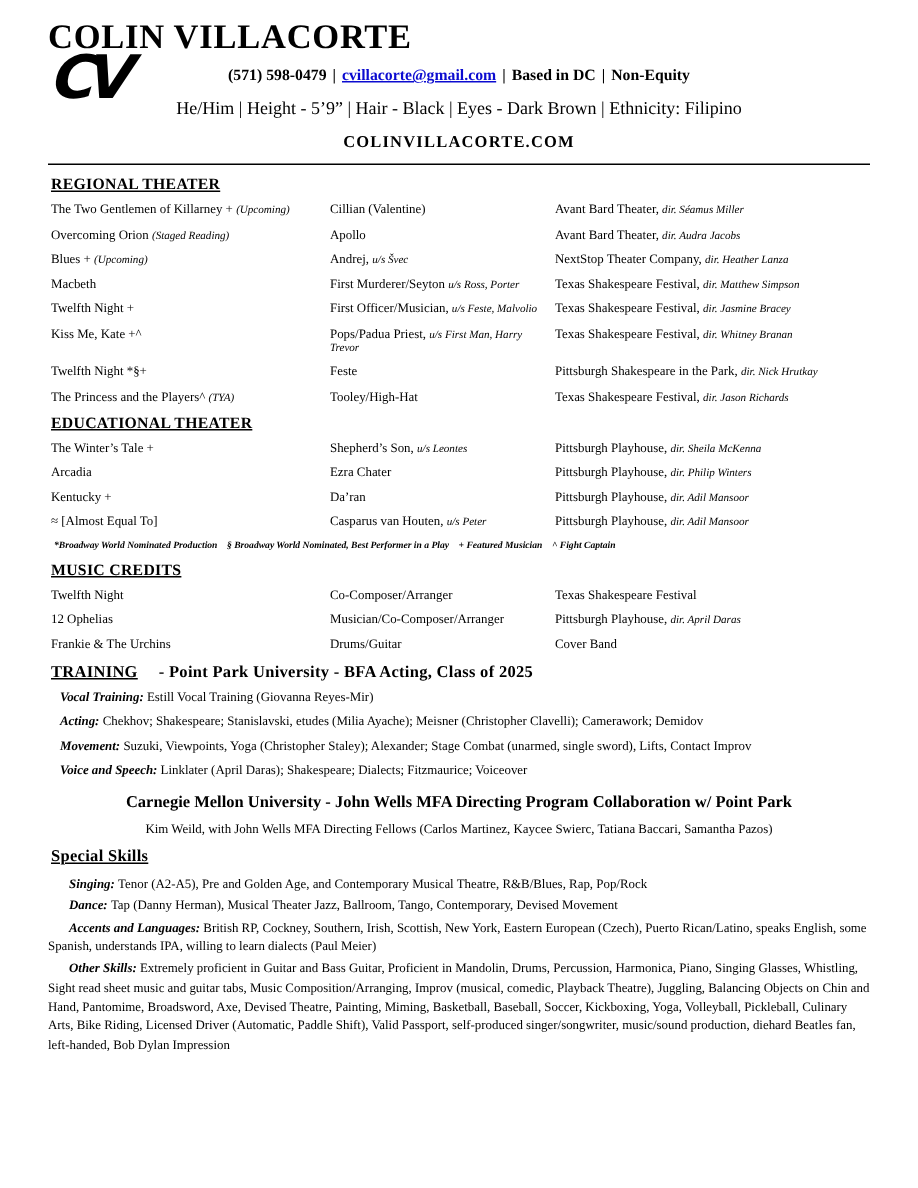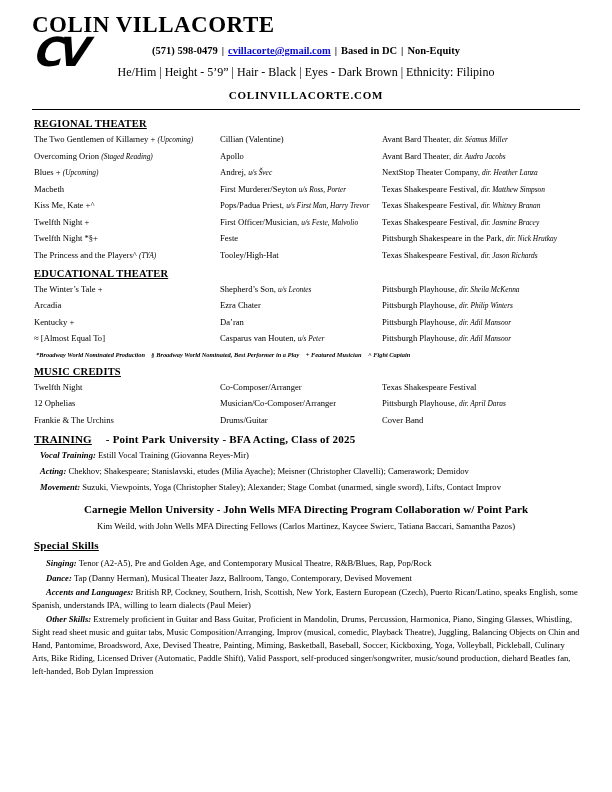--- a/index.html
+++ b/index.html
@@ -66,21 +66,21 @@
   
   .credits { margin-left: 2px; }
   .credit-row {
     display: flex;
     font-size: 8.6px;
     margin-bottom: 7.5px;
     line-height: 1.05;
   }
   .col { display: block; }
   .col.show  { width: 186px; padding-right: 6px; }
-  .col.role  { width: 162px; padding-right: 6px; }
+  .col.role  { width: 150px; padding-right: 6px; }
   .col.venue { flex: 1; }
   .note { font-style: italic; font-size: 7.4px; }
 
   .footnote {
     font-size: 6.4px; font-style: italic; font-weight: bold;
     margin: 1px 0 4px 4px;
     white-space: pre-wrap;
   }
 
   
@@ -148,32 +148,32 @@
           <span class="col venue"><span>NextStop Theater Company, </span><span class="note">dir. Heather Lanza</span></span>
         </div>
 
         <div class="credit-row">
           <span class="col show"><span>Macbeth</span><span class="note"></span></span>
           <span class="col role"><span>First Murderer/Seyton </span><span class="note">u/s Ross, Porter</span></span>
           <span class="col venue"><span>Texas Shakespeare Festival, </span><span class="note">dir. Matthew Simpson</span></span>
         </div>
 
         <div class="credit-row">
+          <span class="col show"><span>Twelfth Night +</span><span class="note"></span></span>
+          <span class="col role"><span>First Officer/Musician, </span><span class="note">u/s Feste, Malvolio</span></span>
+          <span class="col venue"><span>Texas Shakespeare Festival, </span><span class="note">dir. Jasmine Bracey</span></span>
+        </div>
+
+        <div class="credit-row">
           <span class="col show"><span>Kiss Me, Kate +^</span><span class="note"></span></span>
           <span class="col role"><span>Pops/Padua Priest, </span><span class="note">u/s First Man, Harry Trevor</span></span>
           <span class="col venue"><span>Texas Shakespeare Festival, </span><span class="note">dir. Whitney Branan</span></span>
         </div>
 
         <div class="credit-row">
-          <span class="col show"><span>Twelfth Night +</span><span class="note"></span></span>
-          <span class="col role"><span>First Officer/Musician, </span><span class="note">u/s Feste, Malvolio</span></span>
-          <span class="col venue"><span>Texas Shakespeare Festival, </span><span class="note">dir. Jasmine Bracey</span></span>
-        </div>
-
-        <div class="credit-row">
           <span class="col show"><span>Twelfth Night *§+</span><span class="note"></span></span>
           <span class="col role"><span>Feste</span><span class="note"></span></span>
           <span class="col venue"><span>Pittsburgh Shakespeare in the Park, </span><span class="note">dir. Nick Hrutkay</span></span>
         </div>
 
         <div class="credit-row">
           <span class="col show"><span>The Princess and the Players^ </span><span class="note">(TYA)</span></span>
           <span class="col role"><span>Tooley/High-Hat</span><span class="note"></span></span>
           <span class="col venue"><span>Texas Shakespeare Festival, </span><span class="note">dir. Jason Richards</span></span>
         </div>
@@ -239,20 +239,21 @@
   <section>
     <h2 class="sec mixed"><span>TRAINING</span><span class="subtitle"> - Point Park University - BFA Acting, Class of 2025</span></h2>
     <div>
 
         <div class="train-line"><span class="lbl">Vocal Training: </span><span>Estill Vocal Training (Giovanna Reyes-Mir)</span></div>
 
         <div class="train-line"><span class="lbl">Acting: </span><span>Chekhov; Shakespeare; Stanislavski, etudes (Milia Ayache); Meisner (Christopher Clavelli); Camerawork; Demidov</span></div>
 
         <div class="train-line"><span class="lbl">Movement: </span><span>Suzuki, Viewpoints, Yoga (Christopher Staley); Alexander; Stage Combat (unarmed, single sword), Lifts, Contact Improv</span></div>
 
+        <div class="train-line"><span class="lbl">Voice and Speech: </span><span>Linklater (April Daras); Shakespeare; Dialects; Fitzmaurice; Voiceover</span></div>
       </div>
     <div class="cmu-title">Carnegie Mellon University - John Wells MFA Directing Program Collaboration w/ Point Park</div>
     <div class="cmu-detail">Kim Weild, with John Wells MFA Directing Fellows (Carlos Martinez, Kaycee Swierc, Tatiana Baccari, Samantha Pazos)</div>
   </section>
 
   <section>
     <h2 class="sec mixed">Special Skills</h2>
     <div>
 
         <div class="skill-line"><span class="lbl">Singing: </span><span>Tenor (A2-A5), Pre and Golden Age, and Contemporary Musical Theatre, R&amp;B/Blues, Rap, Pop/Rock</span></div>

